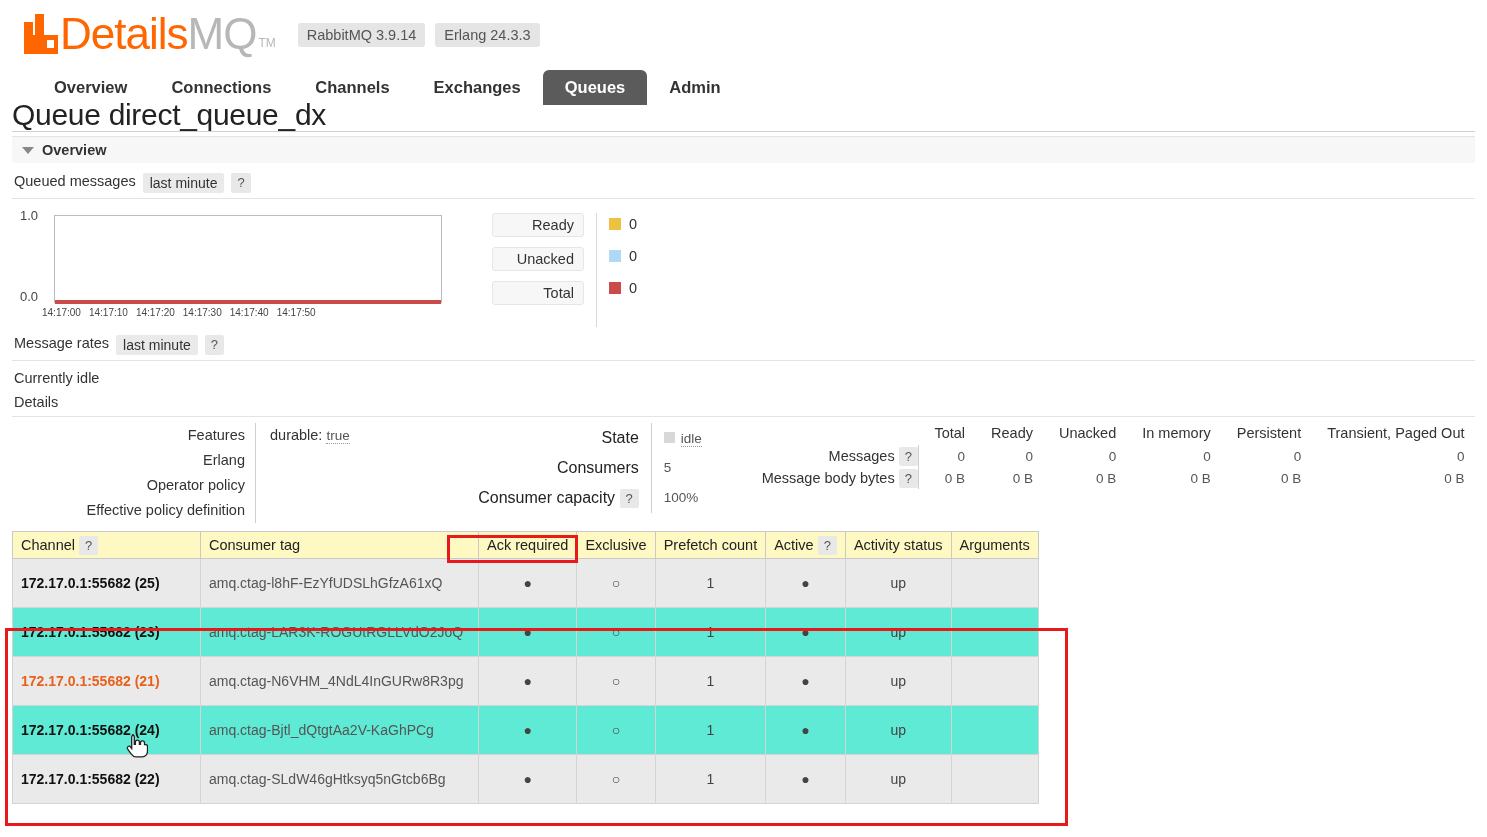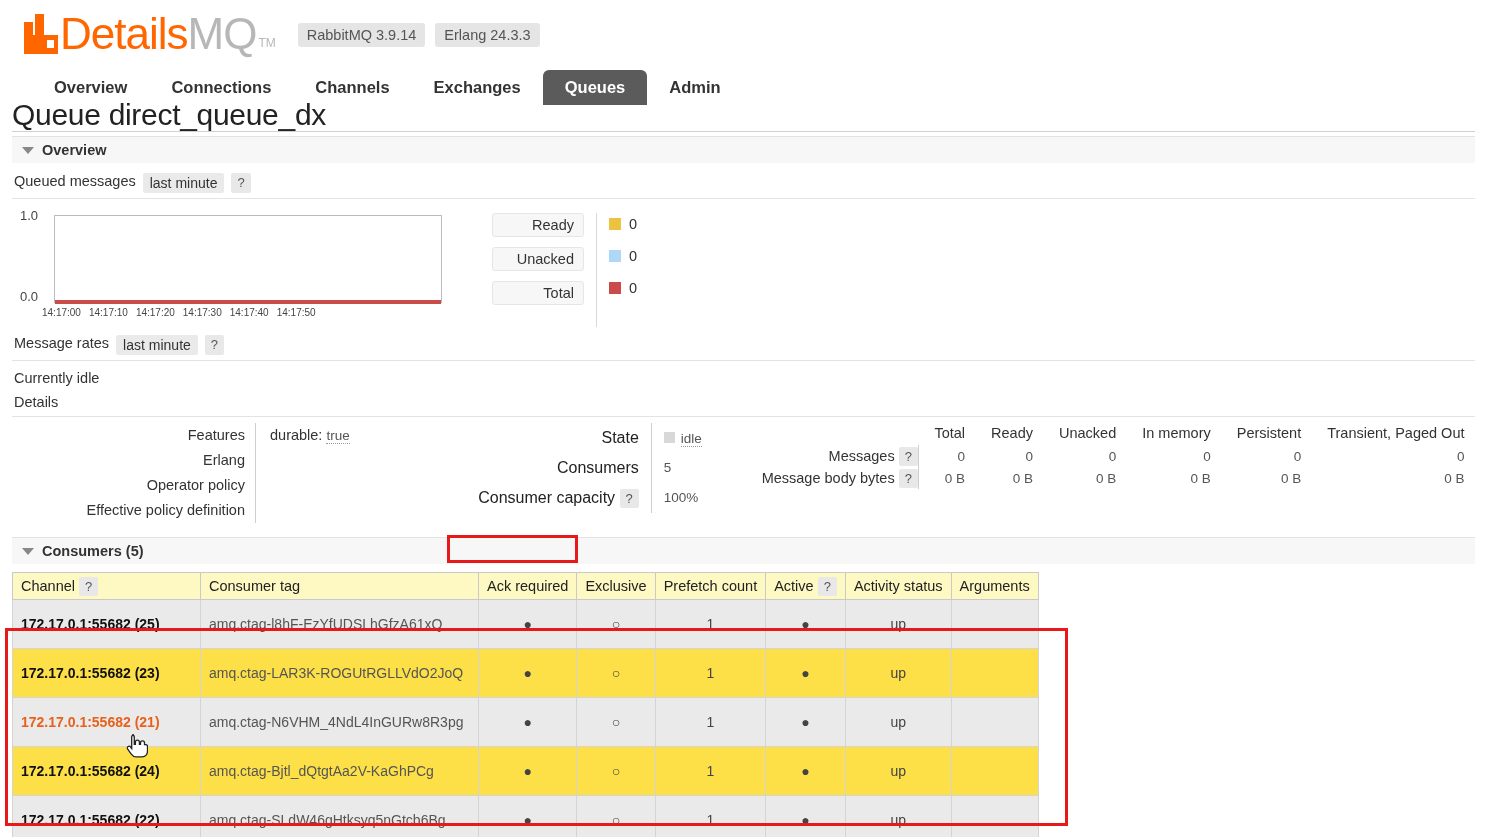--- a/index.html
+++ b/index.html
@@ -92,21 +92,21 @@
   .msgtable td.firstv { border-left:1px solid #cfcfcf; }
 
   
   .ctable { border-collapse:collapse; margin: 8px 0 0 12px; font-size:14px; }
   .ctable th {
     background:#fef9c3; border:1px solid #c9c9c9; font-weight:400; color:#222;
     padding:5px 8px; text-align:left; white-space:nowrap; font-size:14.5px;
   }
   .ctable td { border:1px solid #d4d4d4; padding:16px 8px; text-align:center; color:#444; height:24px;}
   .ctable tr.odd td { background: #eaeaea; }
-  .ctable tr.even td { background: #fde047; }
+  .ctable tr.even td { background: #5eead4; }
   .ctable td.chan { text-align:left; font-weight:bold; color:#111; white-space:nowrap; }
   .ctable td.chan.hot { color:#e8601c; }
   .ctable td.tag { text-align:left; color:#555; white-space:nowrap; }
 
   
   .redbox { position:absolute; border:3px solid #e8191a; pointer-events:none; }
 
   
   .cursor { position:absolute; width:22px; height:26px; pointer-events:none; }
 </style>
@@ -288,24 +288,20 @@
             <td class="v">0 B</td>
             <td class="v">0 B</td>
             <td class="v">0 B</td>
             <td class="v">0 B</td>
           </tr>
         </tbody>
       </table>
     </div>
   </div>
 
-  <div class="section-bar" style="margin-top:14px;">
-    <span class="caret"></span>
-    <span>Consumers (5)</span>
-  </div>
 
   <table class="ctable">
     <thead>
       <tr>
         <th style="width:188px;">
           <span>Channel</span>
           <span class="q-help">?</span>
         </th>
         <th style="width:278px;">Consumer tag</th>
         <th style="text-align:center;">Ack required</th>

